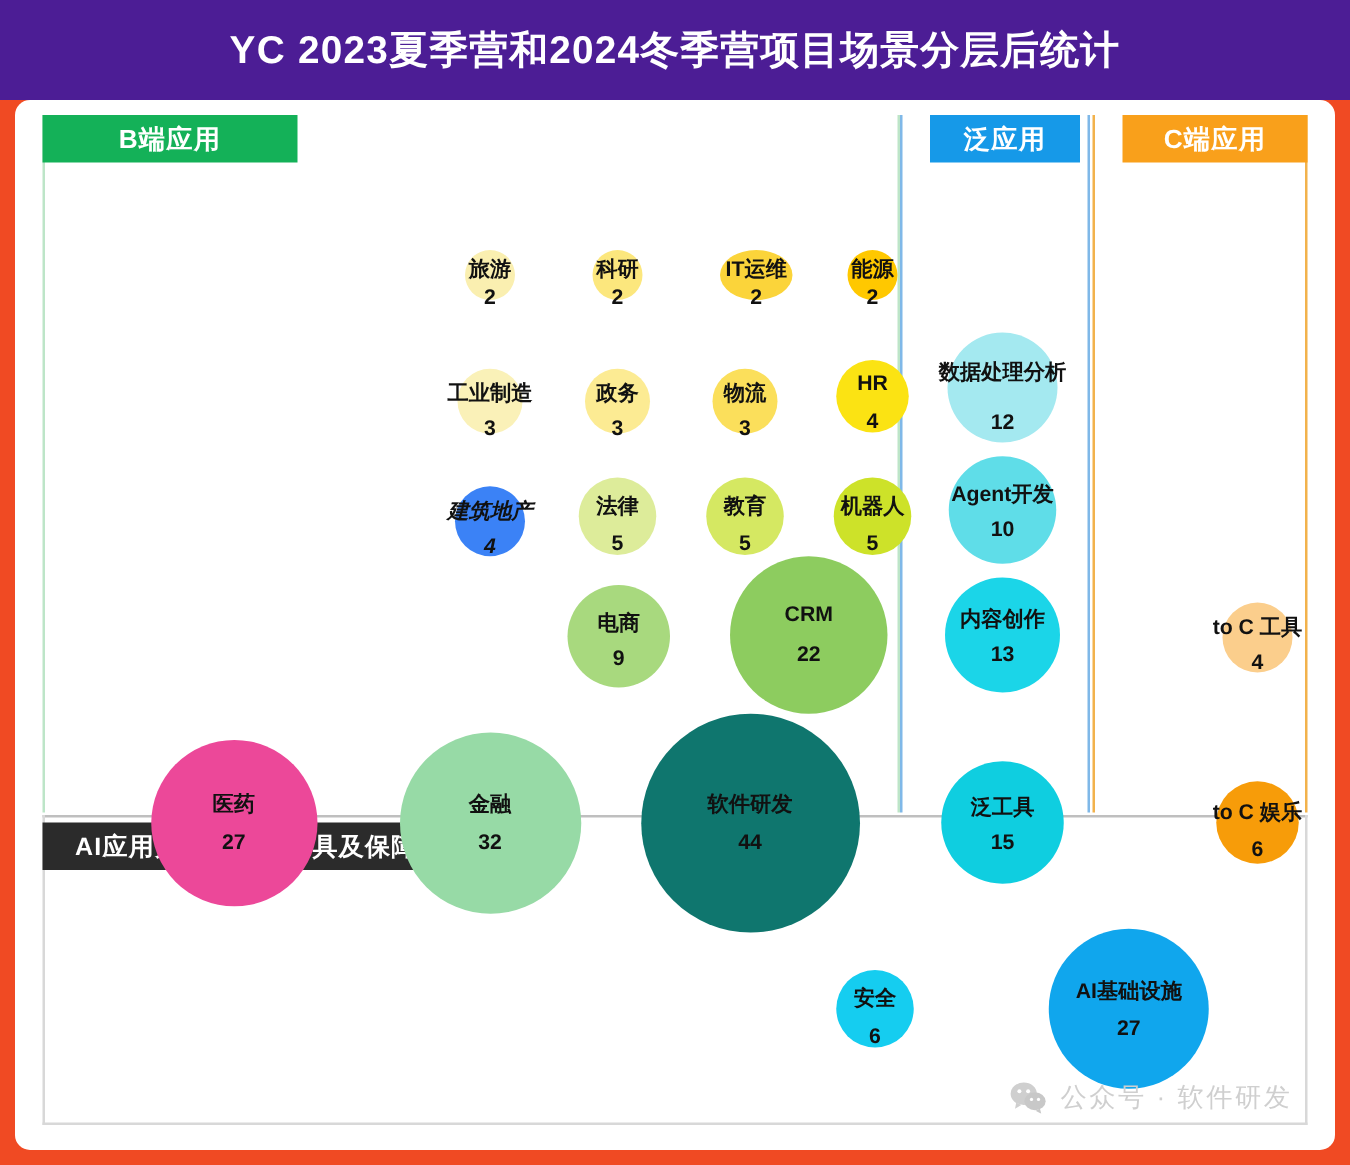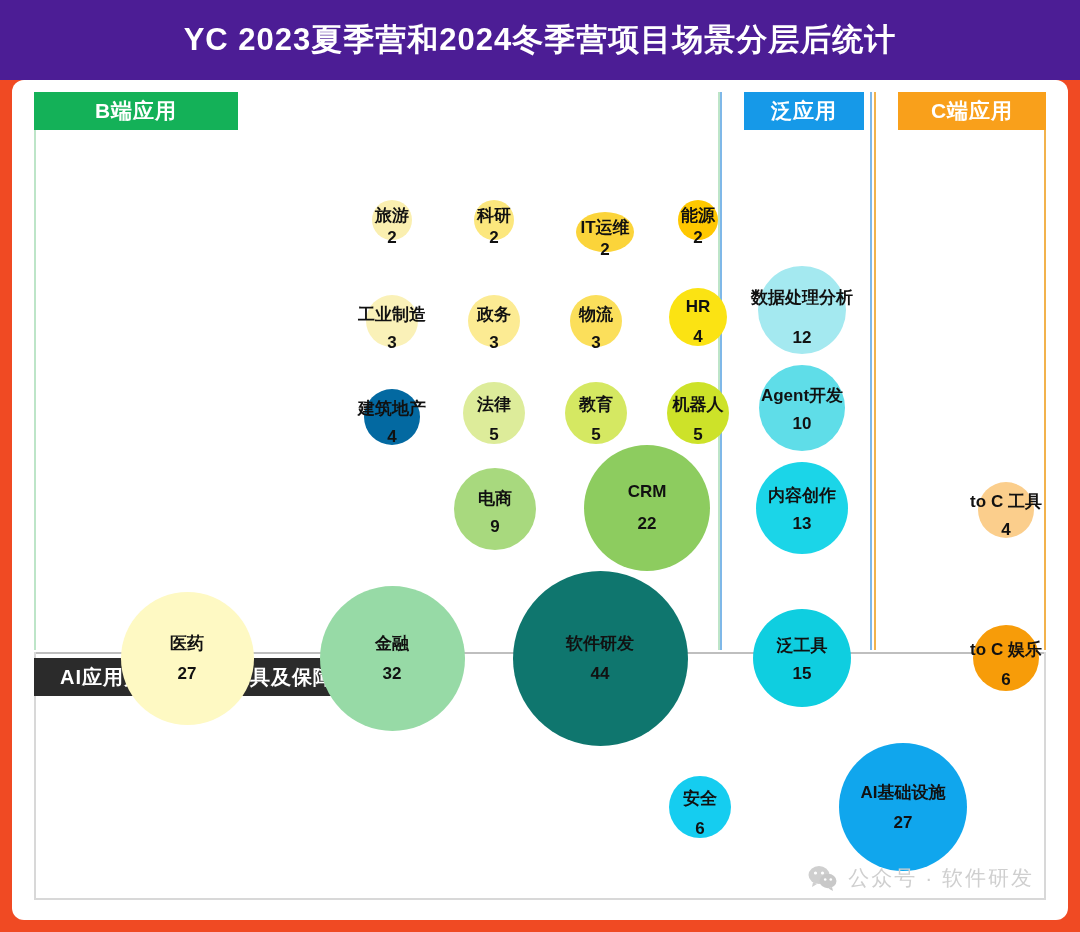--- a/index.html
+++ b/index.html
@@ -199,21 +199,21 @@
 
     <div id="bubble-layer">
         <div class="bubble" style="width: 40px; height: 40px; left: 360px; top: 120px; background: rgb(250, 239, 176);">
           <span class="blabel" style="top: 4px;">旅游</span>
           <span class="bvalue" style="top: 28px;">2</span>
         </div>
         <div class="bubble" style="width: 40px; height: 40px; left: 462px; top: 120px; background: rgb(252, 231, 125);">
           <span class="blabel" style="top: 4px;">科研</span>
           <span class="bvalue" style="top: 28px;">2</span>
         </div>
-        <div class="bubble" style="width: 40px; height: 40px; left: 564px; top: 132px; background: rgb(251, 212, 58); padding-left: 18px;">
+        <div class="bubble" style="width: 40px; height: 40px; left: 564px; top: 120px; background: rgb(251, 212, 58); padding-left: 18px;">
           <span class="blabel" style="top: 4px;">IT运维</span>
           <span class="bvalue" style="top: 28px;">2</span>
         </div>
         <div class="bubble" style="width: 40px; height: 40px; left: 666px; top: 120px; background: rgb(255, 200, 0);">
           <span class="blabel" style="top: 4px;">能源</span>
           <span class="bvalue" style="top: 28px;">2</span>
         </div>
         <div class="bubble" style="width: 52px; height: 52px; left: 354px; top: 215px; background: rgb(250, 241, 184);">
           <span class="blabel" style="top: 8px;">工业制造</span>
           <span class="bvalue" style="top: 38px;">3</span>
@@ -223,21 +223,21 @@
           <span class="bvalue" style="top: 38px;">3</span>
         </div>
         <div class="bubble" style="width: 52px; height: 52px; left: 558px; top: 215px; background: rgb(251, 223, 91);">
           <span class="blabel" style="top: 8px;">物流</span>
           <span class="bvalue" style="top: 38px;">3</span>
         </div>
         <div class="bubble" style="width: 58px; height: 58px; left: 657px; top: 208px; background: rgb(251, 227, 19);">
           <span class="blabel" style="top: 9px;">HR</span>
           <span class="bvalue" style="top: 39px;">4</span>
         </div>
-        <div class="bubble" style="width: 56px; height: 56px; left: 352px; top: 309px; background: #0369a1;">
+        <div class="bubble" style="width: 56px; height: 56px; left: 352px; top: 309px; background: #3b82f6; font-style: italic;">
           <span class="blabel" style="top: 8px;">建筑地产</span>
           <span class="bvalue" style="top: 38px;">4</span>
         </div>
         <div class="bubble" style="width: 62px; height: 62px; left: 451px; top: 302px; background: rgb(221, 236, 154);">
           <span class="blabel" style="top: 11px;">法律</span>
           <span class="bvalue" style="top: 43px;">5</span>
         </div>
         <div class="bubble" style="width: 62px; height: 62px; left: 553px; top: 302px; background: rgb(213, 232, 98);">
           <span class="blabel" style="top: 11px;">教育</span>
           <span class="bvalue" style="top: 43px;">5</span>
@@ -247,21 +247,21 @@
           <span class="bvalue" style="top: 43px;">5</span>
         </div>
         <div class="bubble" style="width: 82px; height: 82px; left: 442px; top: 388px; background: rgb(168, 217, 126);">
           <span class="blabel" style="top: 19px;">电商</span>
           <span class="bvalue" style="top: 49px;">9</span>
         </div>
         <div class="bubble" style="width: 126px; height: 126px; left: 572px; top: 365px; background: rgb(141, 204, 95);">
           <span class="blabel" style="top: 37px;">CRM</span>
           <span class="bvalue" style="top: 69px;">22</span>
         </div>
-        <div class="bubble" style="width: 133px; height: 133px; left: 108.5px; top: 511.5px; background: #fef9c3;">
+        <div class="bubble" style="width: 133px; height: 133px; left: 108.5px; top: 511.5px; background: #ec4899;">
           <span class="blabel" style="top: 40.5px;">医药</span>
           <span class="bvalue" style="top: 72.5px;">27</span>
         </div>
         <div class="bubble" style="width: 145px; height: 145px; left: 307.5px; top: 505.5px; background: rgb(151, 218, 166);">
           <span class="blabel" style="top: 46.5px;">金融</span>
           <span class="bvalue" style="top: 78.5px;">32</span>
         </div>
         <div class="bubble" style="width: 175px; height: 175px; left: 500.5px; top: 490.5px; background: #0f766e;">
           <span class="blabel" style="top: 61.5px;">软件研发</span>
           <span class="bvalue" style="top: 93.5px;">44</span>

